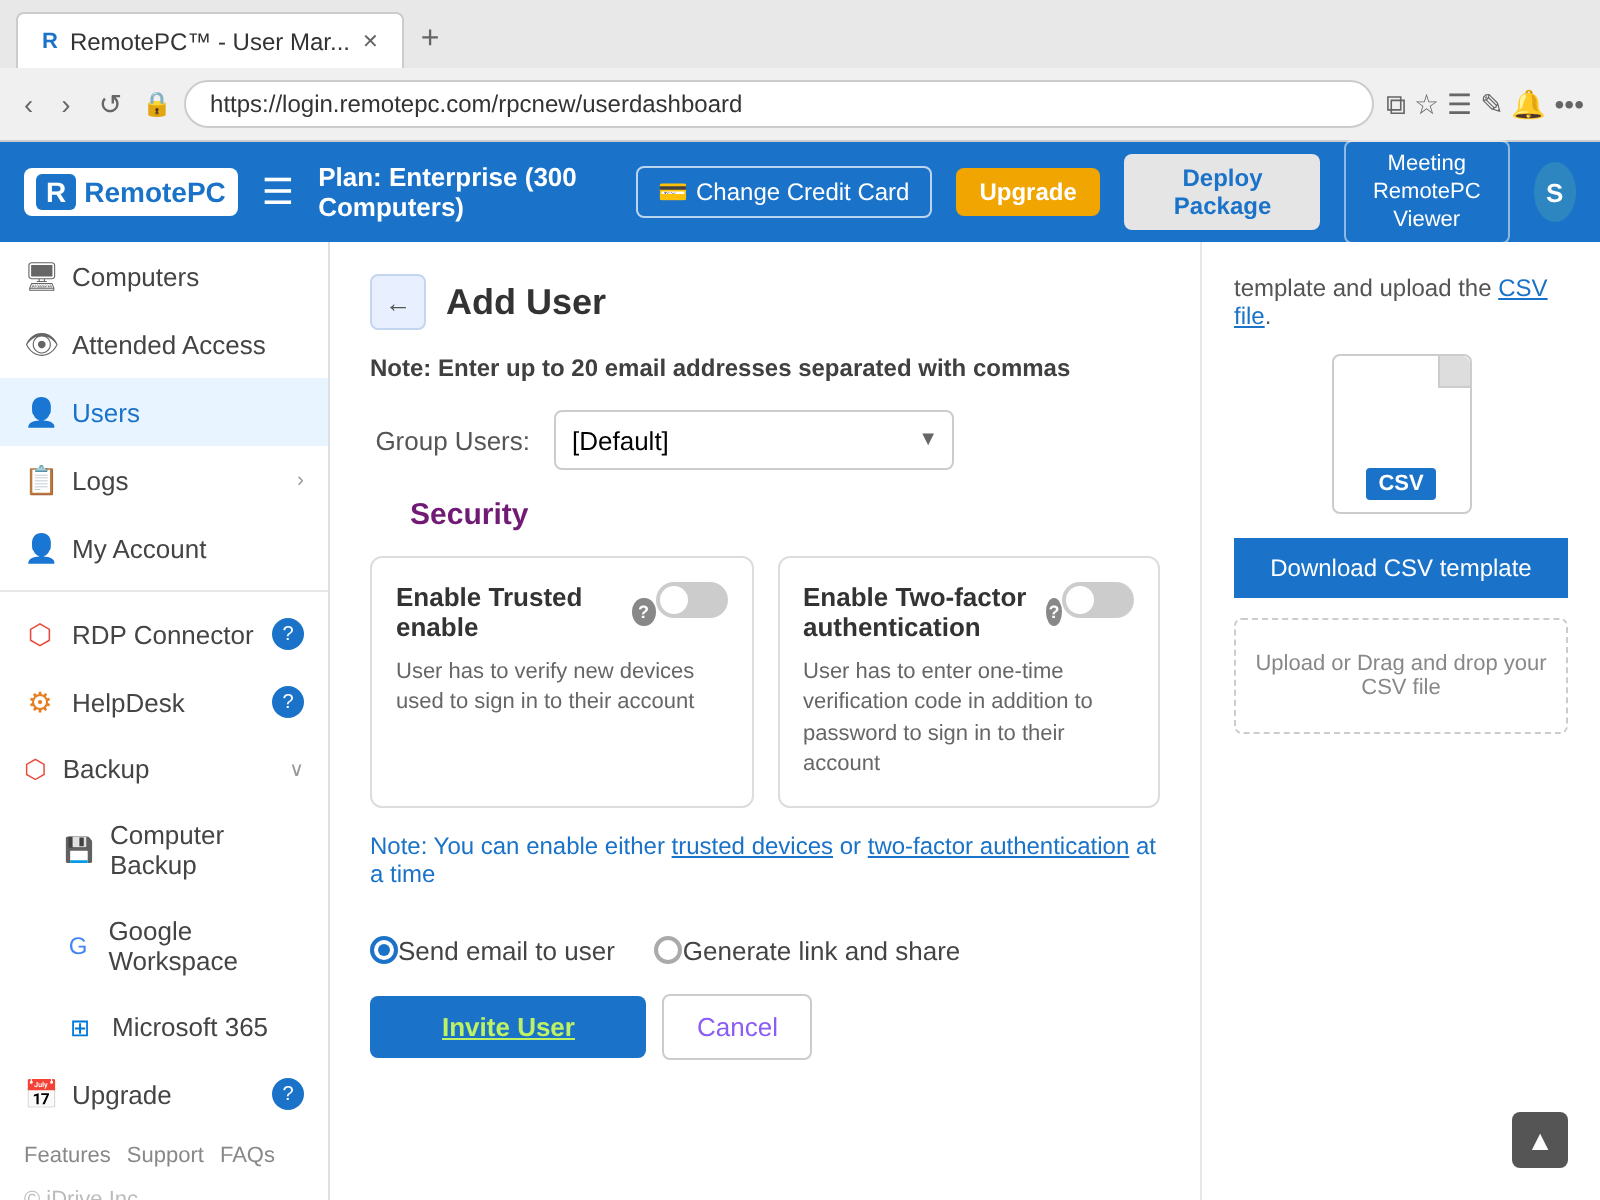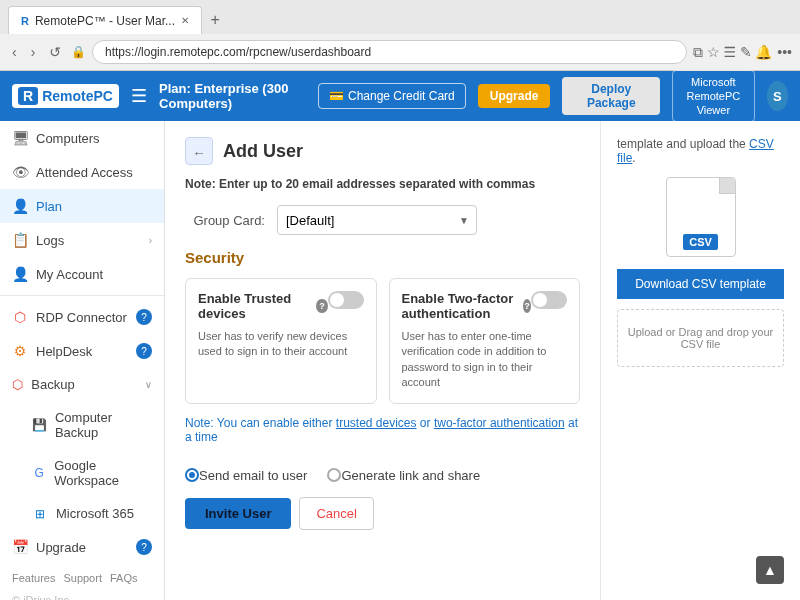--- a/index.html
+++ b/index.html
@@ -57,42 +57,42 @@
     .back-btn { background: #e8f0ff; border: 1px solid #c5d5f0; border-radius: 4px; width: 28px; height: 28px; display: flex; align-items: center; justify-content: center; cursor: pointer; color: #555; }
     .page-title { font-size: 18px; font-weight: bold; color: #333; }
     .note-text { font-size: 12px; color: #404040; margin-bottom: 14px; }
     .note-text span { font-weight: bold; }
     .form-row { display: flex; align-items: center; gap: 12px; margin-bottom: 14px; }
     .form-label { font-size: 13px; color: #555; width: 80px; text-align: right; flex-shrink: 0; }
     .select-wrapper { position: relative; }
     .group-select { width: 200px; height: 30px; border: 1px solid #ccc; border-radius: 4px; padding: 0 30px 0 8px; font-size: 13px; appearance: none; background: #fff; }
     .select-arrow { position: absolute; right: 8px; top: 50%; transform: translateY(-50%); font-size: 10px; color: #666; pointer-events: none; }
 
-    .section-title { font-size: 15px; font-weight: bold; color: #a16207; margin-bottom: 12px; }
+    .section-title { font-size: 15px; font-weight: bold; color: #701a75; margin-bottom: 12px; margin-left: 20px; }
     .security-grid { display: flex; gap: 12px; margin-bottom: 12px; }
     .security-card { border: 1px solid #ddd; border-radius: 6px; padding: 12px; flex: 1; }
     .security-card-header { display: flex; align-items: flex-start; justify-content: space-between; margin-bottom: 8px; }
     .security-card-title { font-size: 13px; font-weight: bold; color: #333; display: flex; align-items: center; gap: 4px; }
     .info-icon { background: #888; color: #fff; border-radius: 50%; width: 14px; height: 14px; font-size: 9px; display: inline-flex; align-items: center; justify-content: center; }
     .toggle { width: 36px; height: 18px; background: #ccc; border-radius: 9px; position: relative; cursor: pointer; flex-shrink: 0; }
     .toggle-knob { width: 14px; height: 14px; background: #fff; border-radius: 50%; position: absolute; top: 2px; left: 2px; }
     .security-desc { font-size: 11px; color: #666; line-height: 1.4; }
 
     .security-note { font-size: 12px; color: #555; margin-bottom: 24px; }
     .security-note span { color: #1a73c8; }
 
     .radio-group { display: flex; gap: 20px; margin-bottom: 14px; align-items: center; }
     .radio-option { display: flex; align-items: center; gap: 0; font-size: 13px; color: #444; cursor: pointer; }
     .radio-dot { width: 14px; height: 14px; border-radius: 50%; border: 2px solid #1a73c8; display: flex; align-items: center; justify-content: center; }
     .radio-dot.selected::after { content: ''; width: 6px; height: 6px; background: #1a73c8; border-radius: 50%; }
     .radio-dot.unselected { border-color: #aaa; }
 
     .action-row { display: flex; gap: 8px; align-items: center; }
-    .invite-btn { background: #1a73c8; color: #0f172a; border: none; border-radius: 4px; padding: 8px 20px; font-size: 13px; font-weight: bold; cursor: pointer; }
-    .cancel-btn { background: #fff; color: #ef4444; border: 1px solid #ccc; border-radius: 4px; padding: 8px 16px; font-size: 13px; cursor: pointer; }
+    .invite-btn { background: #1a73c8; color: #bef264; border: none; border-radius: 4px; padding: 8px 36px; font-size: 13px; font-weight: bold; cursor: pointer; text-decoration: underline; }
+    .cancel-btn { background: #fff; color: #8b5cf6; border: 1px solid #ccc; border-radius: 4px; padding: 8px 16px; font-size: 13px; cursor: pointer; }
 
     
     .right-panel { width: 200px; flex-shrink: 0; padding: 16px; background: #fff; border-left: 1px solid #e8e8e8; }
     .csv-icon { width: 70px; height: 80px; border: 1px solid #ccc; border-radius: 4px; margin: 0 auto 12px; display: flex; flex-direction: column; align-items: center; justify-content: flex-end; padding-bottom: 6px; position: relative; }
     .csv-fold { position: absolute; top: 0; right: 0; width: 16px; height: 16px; background: #ddd; border-left: 1px solid #ccc; border-bottom: 1px solid #ccc; border-radius: 0 4px 0 0; }
     .csv-label { background: #1a73c8; color: #fff; font-size: 11px; font-weight: bold; padding: 2px 6px; border-radius: 2px; }
     .download-csv-btn { background: #1a73c8; color: #fff; border: none; border-radius: 0; padding: 8px 12px; font-size: 12px; cursor: pointer; width: 100%; margin-bottom: 10px; }
     .upload-area { border: 1px dashed #ccc; border-radius: 4px; padding: 16px 8px; text-align: center; font-size: 11px; color: #888; }
     .csv-note { font-size: 12px; color: #555; margin-bottom: 12px; }
     .link-text { color: #1a73c8; text-decoration: underline; cursor: pointer; }
@@ -137,40 +137,40 @@
   </div>
   <span class="hamburger">☰</span>
   <span class="plan-text">Plan: Enterprise (300 Computers)</span>
   <button class="header-btn">
     <span>💳</span>
     <span>Change Credit Card</span>
   </button>
   <button class="upgrade-btn">Upgrade</button>
   <button class="deploy-btn">Deploy Package</button>
   <button class="download-btn">
-    <div>Microsoft</div>
+    <div>Meeting</div>
     <div>RemotePC Viewer</div>
   </button>
   <div class="user-avatar">S</div>
 </div>
 
 <div class="app-body">
 
   <div class="sidebar">
     <div class="sidebar-item">
       <span class="icon">🖥</span>
       <span>Computers</span>
     </div>
     <div class="sidebar-item">
       <span class="icon">👁</span>
       <span>Attended Access</span>
     </div>
     <div class="sidebar-item active">
       <span class="icon">👤</span>
-      <span>Plan</span>
+      <span>Users</span>
     </div>
     <div class="sidebar-item">
       <span class="icon">📋</span>
       <span>Logs</span>
       <span class="arrow">›</span>
     </div>
     <div class="sidebar-item">
       <span class="icon">👤</span>
       <span>My Account</span>
     </div>
@@ -221,37 +221,37 @@
       <button class="back-btn">←</button>
       <span class="page-title">Add User</span>
     </div>
 
     <div class="note-text">
       <span>Note:</span>
       <span>Enter up to 20 email addresses separated with commas</span>
     </div>
 
     <div class="form-row">
-      <label class="form-label">Group Card:</label>
+      <label class="form-label">Group Users:</label>
       <div class="select-wrapper">
         <select class="group-select">
           <option>[Default]</option>
         </select>
         <span class="select-arrow">▼</span>
       </div>
     </div>
 
     <div class="section-title">Security</div>
 
     <div class="security-grid">
 
       <div class="security-card">
         <div class="security-card-header">
           <div class="security-card-title">
-            <span>Enable Trusted devices</span>
+            <span>Enable Trusted enable</span>
             <span class="info-icon">?</span>
           </div>
           <div class="toggle">
             <div class="toggle-knob"></div>
           </div>
         </div>
         <div class="security-desc">User has to verify new devices used to sign in to their account</div>
       </div>
 
       <div class="security-card">

